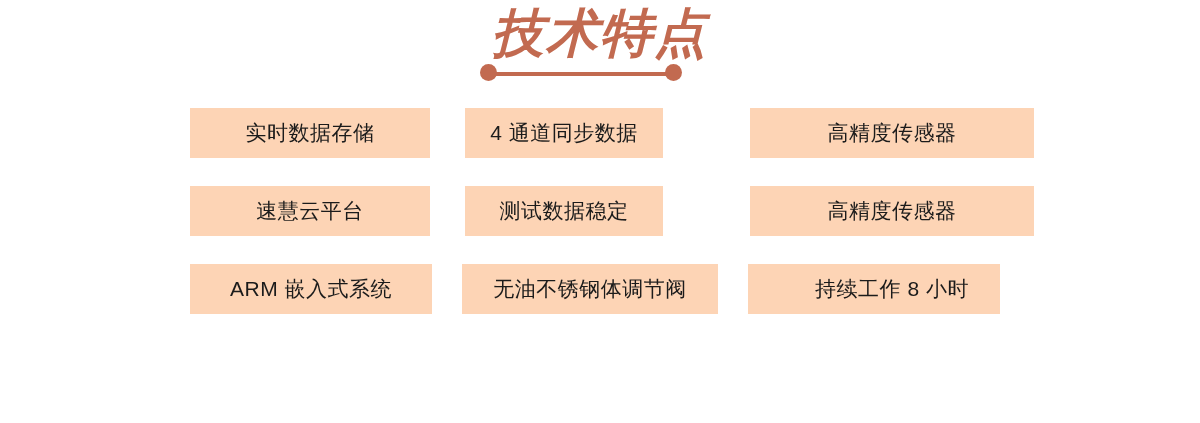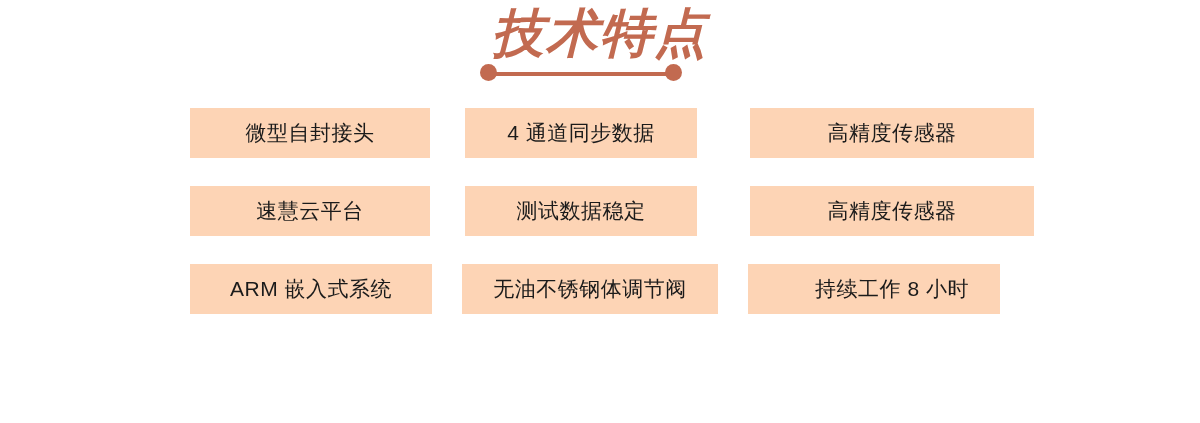--- a/index.html
+++ b/index.html
@@ -106,21 +106,21 @@
   .cell-label {
     font-size: 21px;
     line-height: 50px;
     color: #1b1b1b;
     letter-spacing: 0.5px;
     white-space: nowrap;
   }
 
   
   .col-a { left: 190px; width: 240px; }
-  .col-b { left: 465px; width: 232px; }
+  .col-b { left: 465px; width: 198px; }
   .col-c { left: 750px; width: 284px; }
 
   
   .r3 .col-a { left: 190px; width: 242px; align-items: flex-end; }
   .r3 .col-b { left: 462px; width: 256px; }
   .r3 .col-c { left: 748px; width: 252px; padding-left: 36px; }
 </style>
 </head>
 <body>
 
@@ -134,21 +134,21 @@
         <div class="rule-dot left"></div>
         <div class="rule-dot right"></div>
       </div>
     </div>
   </div>
 
   <div class="grid">
 
     <div class="grid-row r1">
       <div class="cell col-a">
-        <span class="cell-label">微型自封接头</span>
+        <span class="cell-label">实时数据存储</span>
       </div>
       <div class="cell col-b">
         <span class="cell-label">4 通道同步数据</span>
       </div>
       <div class="cell col-c">
         <span class="cell-label">高精度传感器</span>
       </div>
     </div>
 
     <div class="grid-row r2">

